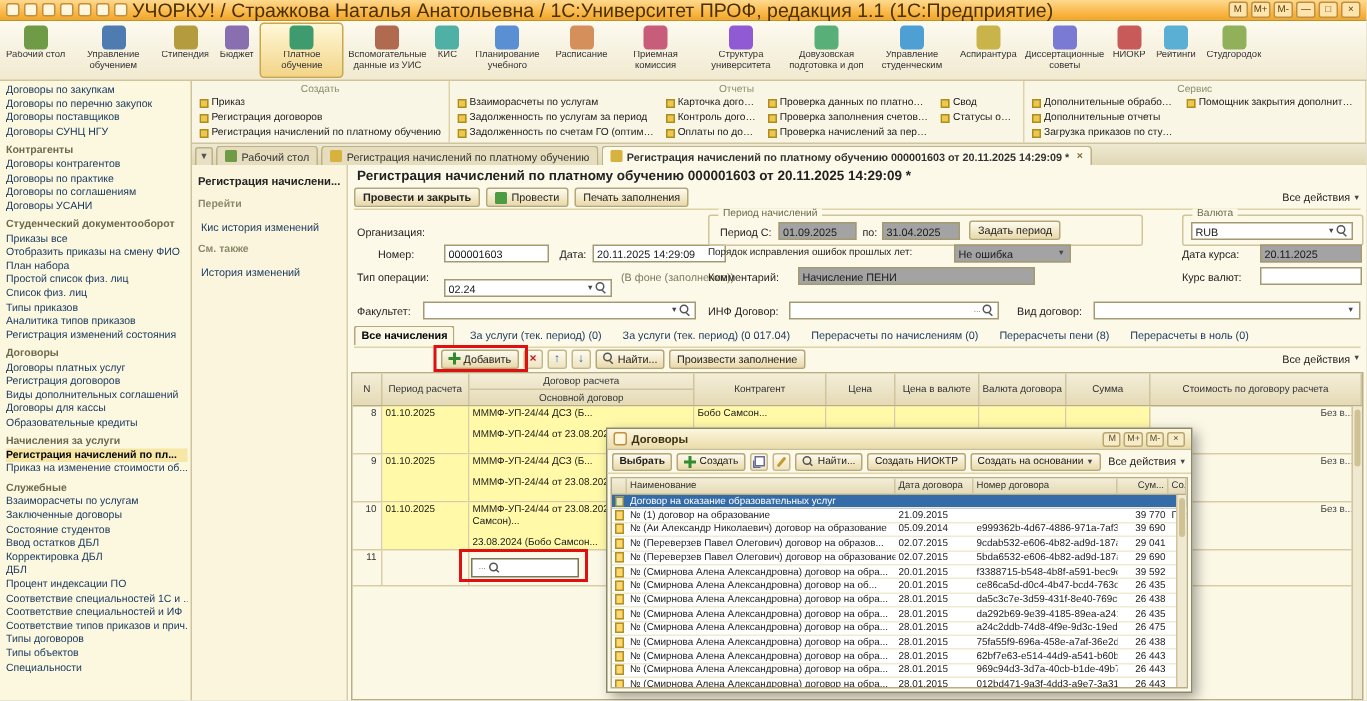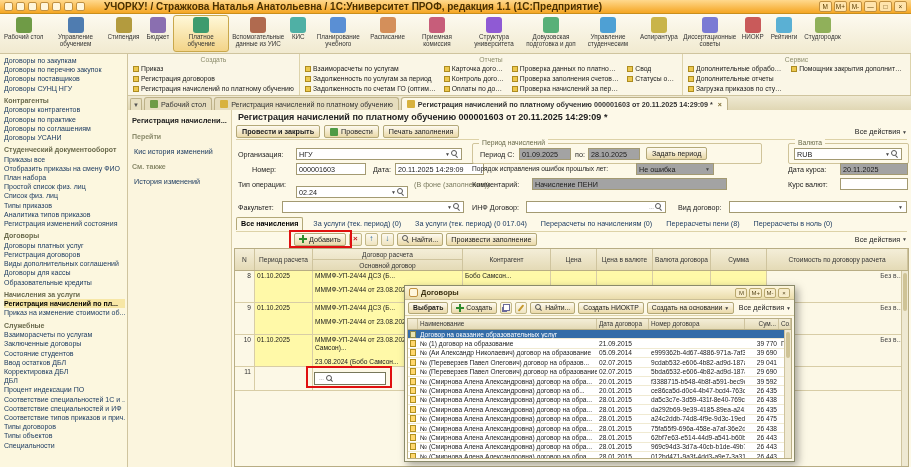--- a/index.html
+++ b/index.html
@@ -2,21 +2,21 @@
 <html><head>
 <meta charset="utf-8">
 <style>
 *{margin:0;padding:0;box-sizing:border-box;font-family:"Liberation Sans",sans-serif;}
 html,body{width:911px;height:467px;overflow:hidden;background:#d6d2c4;}
 .app{position:relative;width:911px;height:467px;font-size:8px;color:#1a1a1a;background:#f3eeda;}
 
 
 .titlebar{position:absolute;left:0;top:0;right:0;height:14px;background:linear-gradient(#ffd98e,#f5a623);display:flex;align-items:center;padding:0 4px;gap:3px;border-bottom:1px solid #c98f1e;}
 .qicon{width:9px;height:9px;border-radius:2px;background:#fff6dc;border:1px solid #c09040;}
-.title-text{font-size:10px;color:#4a3000;margin-left:16px;white-space:nowrap;overflow:hidden;flex:1;font-weight:bold;}
+.title-text{font-size:13px;color:#4a3000;margin-left:0;white-space:nowrap;overflow:hidden;flex:1;}
 .winbtns{margin-left:auto;display:flex;gap:2px;}
 .winbtn{min-width:13px;height:11px;font-size:6.5px;line-height:10px;text-align:center;background:#ffe4ad;border:1px solid #c09040;border-radius:2px;color:#5a3c00;padding:0 1px;}
 
 
 .ribbon{position:absolute;top:14px;left:0;right:0;height:40px;background:linear-gradient(#fdfaf0,#f1ead0);border-bottom:1px solid #cfc49e;display:flex;align-items:stretch;padding:1px 1px;gap:1px;overflow:hidden;}
 .section{flex:0 0 auto;max-width:56px;display:flex;flex-direction:column;align-items:center;padding:1px 2px;border-radius:3px;border:1px solid transparent;}
 .section.active{background:linear-gradient(#fff8d8,#f3d488);border-color:#c9a84c;}
 .sicon{width:16px;height:16px;border-radius:3px;margin-bottom:1px;flex:0 0 auto;}
 .slabel{font-size:6.3px;line-height:6.8px;text-align:center;color:#333;max-height:14px;overflow:hidden;}
 
@@ -79,21 +79,21 @@
 #f-org-label{left:6px;top:40px}#f-org{left:64px;top:38px;width:166px}
 #f-number-label{left:20px;top:55px}#f-number{left:64px;top:53px;width:70px}
 #f-date-label{left:141px;top:55px}#f-date{left:163px;top:53px;width:89px}
 #f-optype-label{left:6px;top:70px}#f-optype{left:64px;top:76px;width:112px}
 #f-optype-hint{left:182px;top:70px}
 #gbox-period{left:240px;top:33px;width:290px;height:21px}
 #f-pfrom-label{left:248px;top:40px}#f-pfrom{left:287px;top:38px;width:52px}
 #f-pto-label{left:343px;top:40px}#f-pto{left:356px;top:38px;width:52px}
 #f-setperiod{position:absolute;left:414px;top:37px;height:13px}
 #f-mistake-label{left:240px;top:55px;font-size:6.6px}#f-mistake{left:404px;top:53px;width:78px}
-#f-comment-label{left:240px;top:70px}#f-comment{left:300px;top:68px;width:195px}
+#f-comment-label{left:240px;top:70px}#f-comment{left:300px;top:68px;width:158px}
 #gbox-cur{left:556px;top:33px;width:121px;height:21px}
 #f-cur{left:562px;top:38px;width:108px}
 #f-ratedate-label{left:556px;top:55px}#f-ratedate{left:608px;top:53px;width:68px}
 #f-rate-label{left:556px;top:70px}#f-rate{left:608px;top:68px;width:68px}
 #f-fac-label{left:6px;top:93px}#f-fac{left:50px;top:91px;width:182px}
 #f-contract-label{left:240px;top:93px}#f-contract{left:294px;top:91px;width:140px}
 #f-kind-label{left:446px;top:93px}#f-kind{left:497px;top:91px;width:178px}
 
 
 .gridtabs{position:absolute;left:4px;top:107px;right:4px;height:13px;display:flex;align-items:flex-end;gap:6px;overflow:hidden;}
@@ -437,26 +437,20 @@
           <span>Провести</span>
         </span>
       <span class="btn">Печать заполнения</span>
       <span class="allactions">
           <span>Все действия</span>
           <span class="dd">▼</span>
         </span>
     </div>
 
     <div class="fl" id="f-org-label">Организация:</div>
-    <div class="fi" id="f-org">
-        <span>НГУ</span>
-        <span class="spacer"></span>
-        <span class="ibtn">▼</span>
-        <span class="mag"></span>
-      </div>
     <div class="fl" id="f-number-label">Номер:</div>
     <div class="fi" id="f-number">
         <span>000001603</span>
       </div>
     <div class="fl" id="f-date-label">Дата:</div>
     <div class="fi" id="f-date">
         <span>20.11.2025 14:29:09</span>
       </div>
     <div class="fl" id="f-optype-label">Тип операции:</div>
     <div class="fi" id="f-optype">
@@ -469,21 +463,21 @@
 
     <div class="gbox" id="gbox-period">
         <span class="gcap">Период начислений</span>
       </div>
     <div class="fl" id="f-pfrom-label">Период С:</div>
     <div class="fi yellow" id="f-pfrom">
         <span>01.09.2025</span>
       </div>
     <div class="fl" id="f-pto-label">по:</div>
     <div class="fi yellow" id="f-pto">
-        <span>28.10.2025</span>
+        <span>31.04.2025</span>
       </div>
     <span class="btn" id="f-setperiod">Задать период</span>
 
     <div class="fl" id="f-mistake-label">Порядок исправления ошибок прошлых лет:</div>
     <div class="fi yellow" id="f-mistake">
         <span>Не ошибка</span>
         <span class="spacer"></span>
         <span class="ibtn">▼</span>
       </div>
     <div class="fl" id="f-comment-label">Комментарий:</div>

